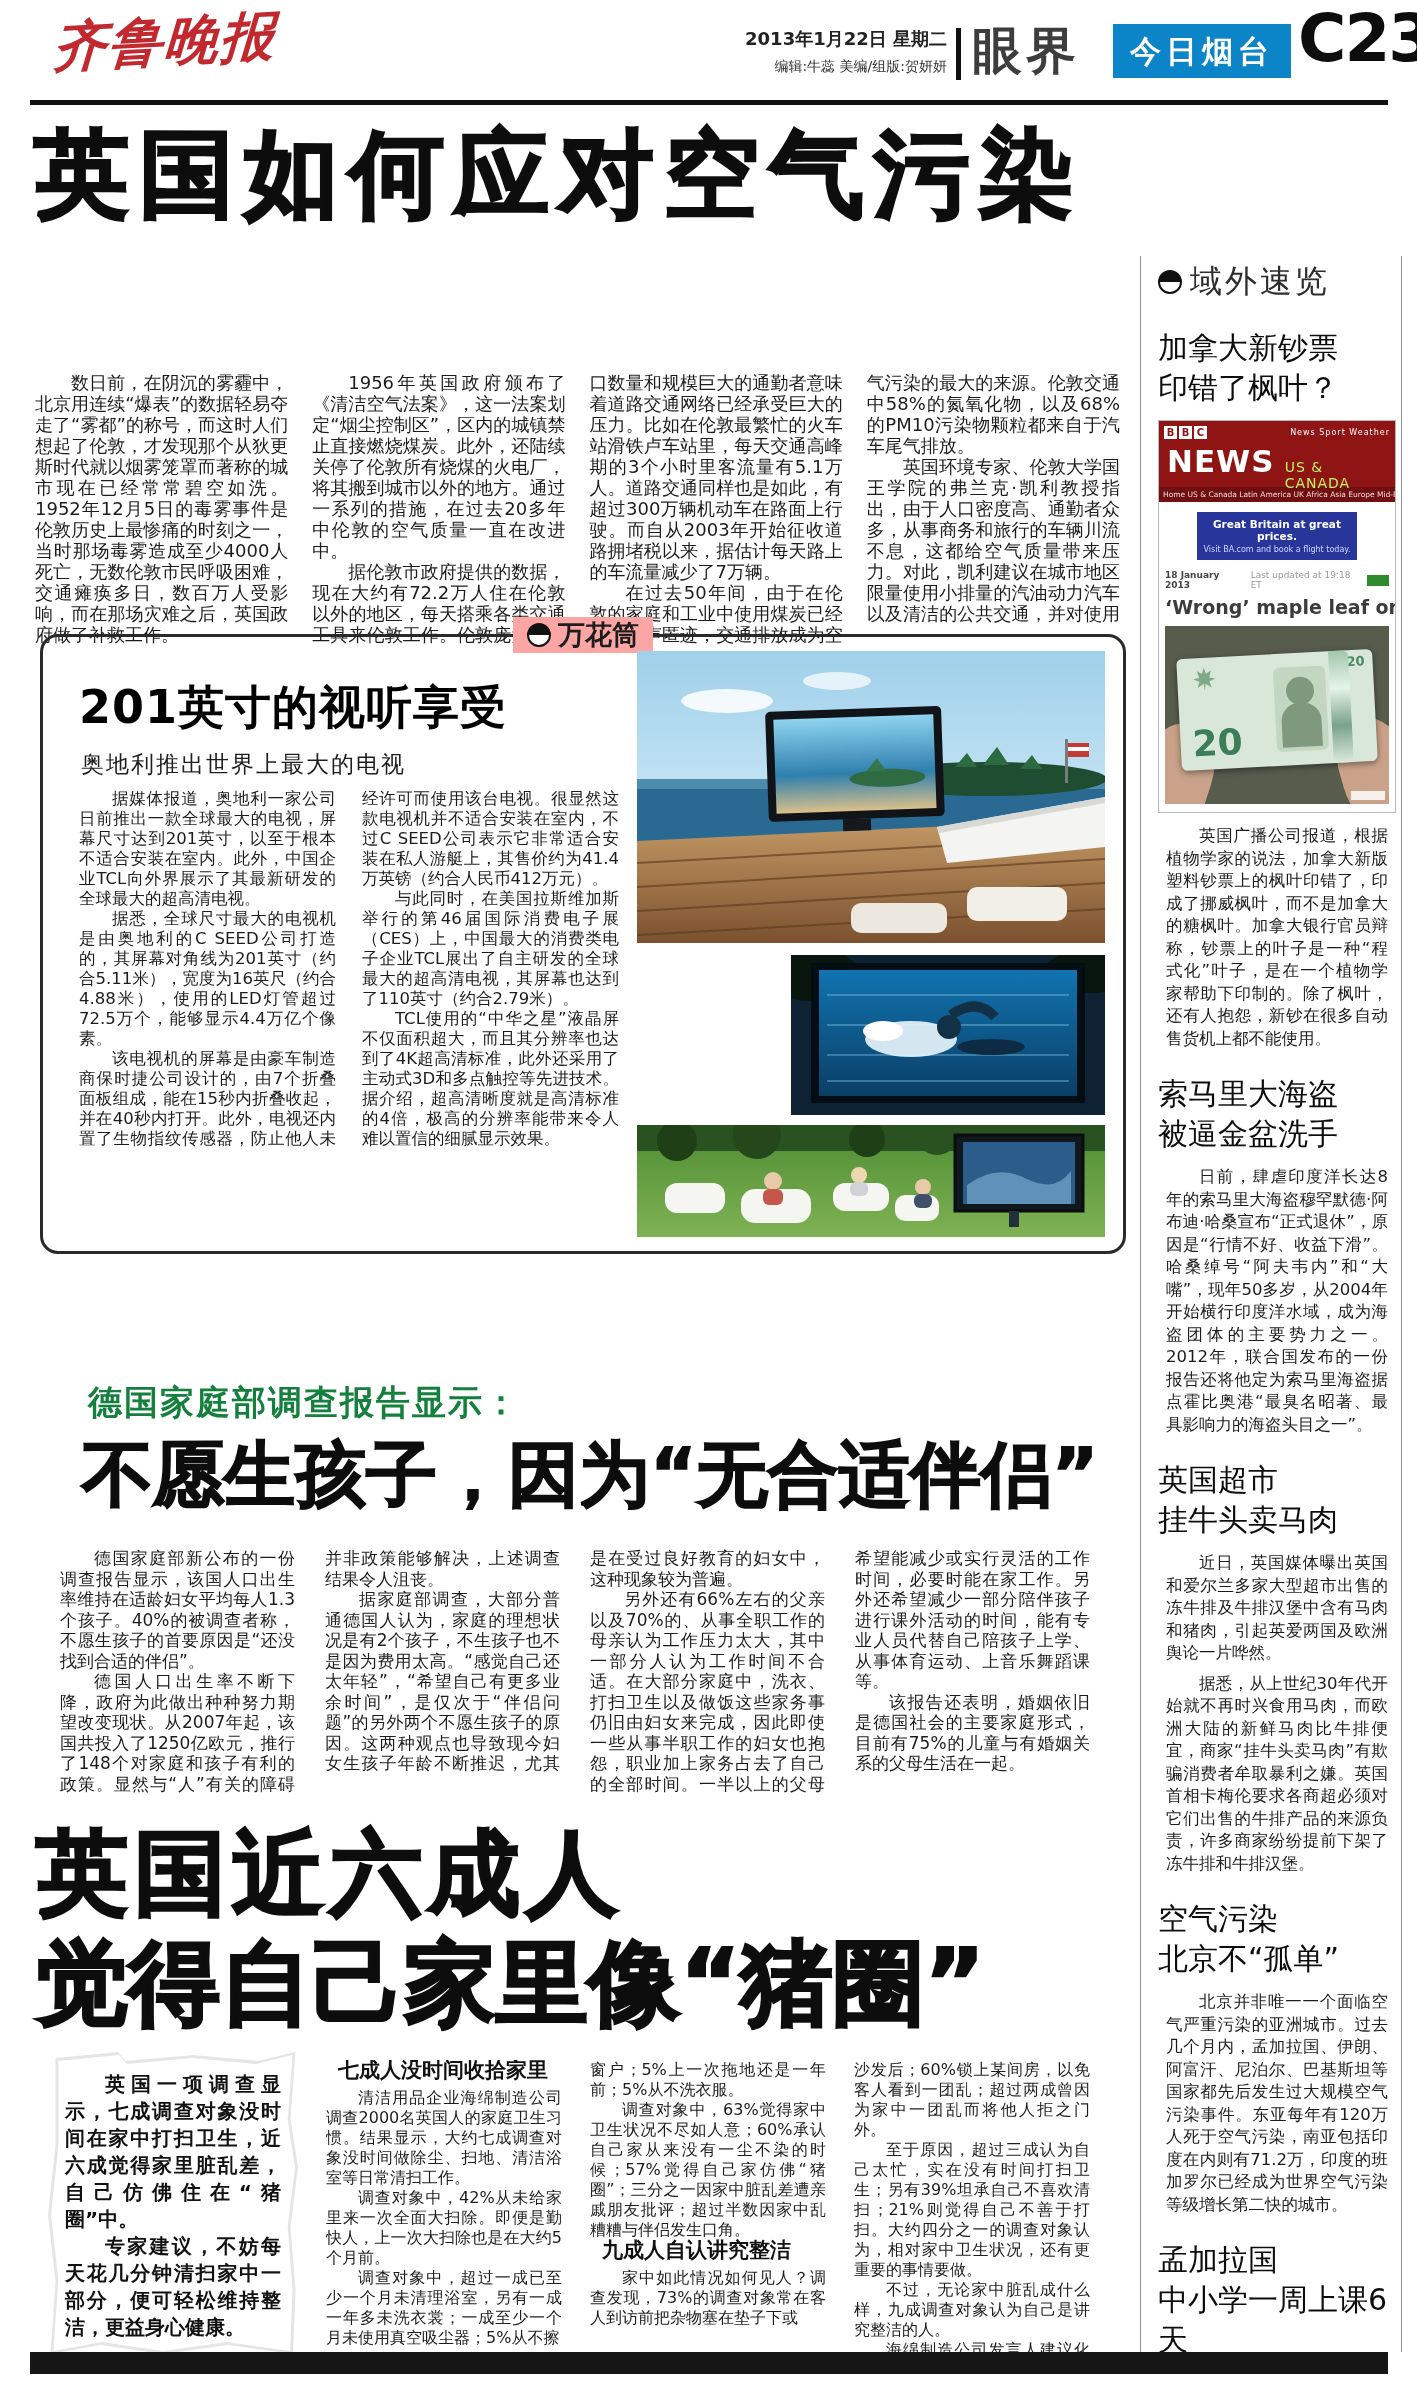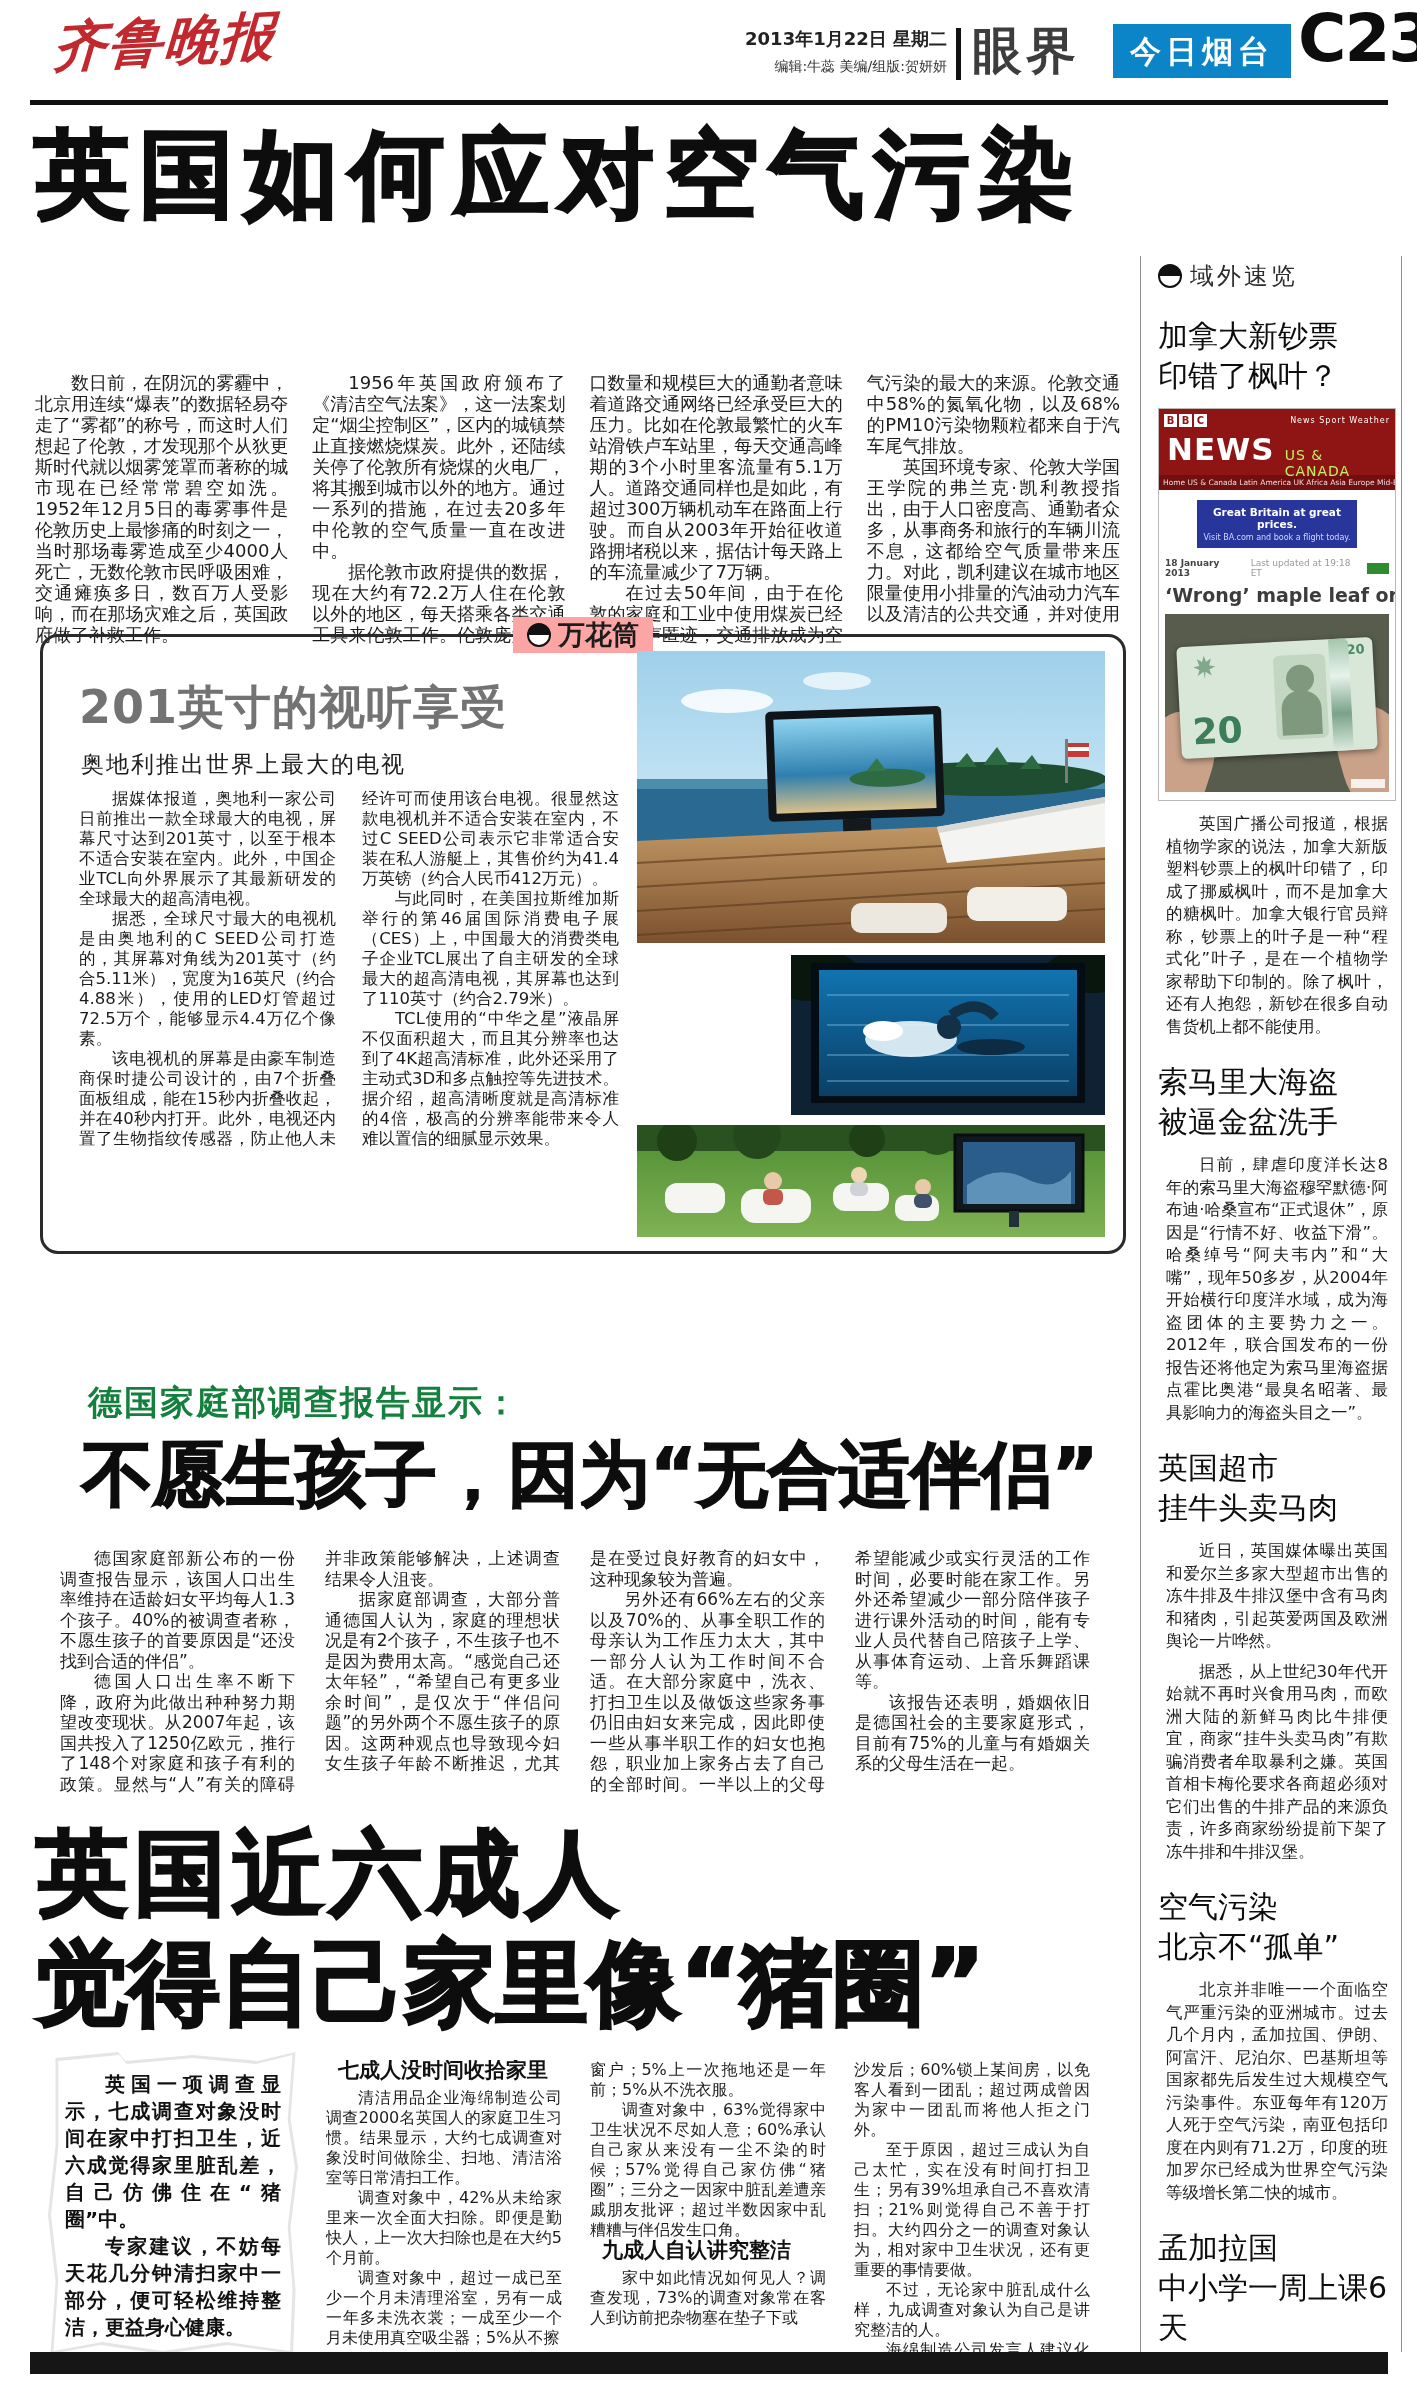--- a/index.html
+++ b/index.html
@@ -27,21 +27,21 @@
   .lead-headline{position:absolute;left:34px;top:112px;margin:0;width:1086px;font-size:95px;font-weight:900;
         letter-spacing:10px;color:#0d0d0d;-webkit-text-stroke:2.5px #0d0d0d;white-space:nowrap;}
   .lead-body{position:absolute;left:35px;top:372px;width:1085px;height:274px;overflow:hidden;
         column-count:4;column-gap:24px;font-size:18px;line-height:21px;}
   
   .kbox{position:absolute;left:40px;top:634px;width:1080px;height:614px;border:3px solid #2a2a2a;border-radius:18px;}
   .ktab{position:absolute;left:50%;top:-20px;transform:translateX(-50%);background:#fca5a5;padding:0 14px;
         font-size:27px;font-weight:bold;display:flex;align-items:center;gap:7px;}
   .ball{display:inline-block;width:20px;height:20px;border:2px solid #111;border-radius:50%;
         background:linear-gradient(180deg,#111 52%,#fff 52%);}
-  .kbox-title{position:absolute;left:36px;top:40px;margin:0;font-size:46px;font-weight:900;color:#737373;letter-spacing:1px;}
+  .kbox-title{position:absolute;left:36px;top:40px;margin:0;font-size:46px;font-weight:900;color:#000000;letter-spacing:1px;}
   .kbox-sub{position:absolute;left:38px;top:112px;font-size:23px;color:#1e1e1e;letter-spacing:2px;}
   .kbox-body{position:absolute;left:36px;top:152px;width:540px;height:440px;overflow:hidden;
         column-count:2;column-gap:26px;font-size:16.5px;line-height:20px;}
   .kimg{position:absolute;overflow:hidden;background:#ccc;}
   .kimg svg{display:block;}
   .img-yacht{left:594px;top:14px;width:468px;height:292px;}
   .img-swim{left:748px;top:318px;width:314px;height:160px;}
   .img-garden{left:594px;top:488px;width:468px;height:112px;}
   
   .g-kicker{position:absolute;left:88px;top:1380px;font-size:34px;font-weight:bold;color:#15803d;letter-spacing:2px;}
@@ -62,21 +62,21 @@
   .pcol{position:absolute;top:2060px;width:236px;height:298px;overflow:hidden;font-size:16px;line-height:20px;}
   .pcol .para{margin:0;}
   .pcol2{left:326px;}
   .pcol3{left:590px;}
   .pcol4{left:854px;}
   
   .sb-line{position:absolute;top:256px;width:1px;height:2096px;background:#8f8f8f;}
   .sb-line.left{left:1140px;}
   .sb-line.right{left:1401px;}
   .sidebar{position:absolute;left:1158px;top:260px;width:238px;height:2092px;overflow:hidden;}
-  .sb-head{display:flex;align-items:center;gap:8px;font-size:24px;color:#2d2d2d;letter-spacing:3px;text-align:center;}
+  .sb-head{display:flex;align-items:center;gap:8px;font-size:32px;color:#2d2d2d;letter-spacing:3px;text-align:center;}
   .sb-title{margin:24px 0 0 0;font-size:30px;line-height:40px;font-weight:400;color:#0d0d0d;}
   .sb-body{margin-top:12px;font-size:16.5px;line-height:22.5px;}
   .sb-body .para{margin:8px;}
   
   .bbc{margin-top:12px;width:236px;border:1px solid #b9b9b9;background:#fff;}
   .bbc-top{height:22px;background:#8f1414;display:flex;align-items:center;padding:0 5px;gap:2px;}
   .bbc-blk{width:13px;height:13px;background:#fff;color:#8f1414;font-size:10px;font-weight:bold;
         text-align:center;line-height:13px;display:inline-block;}
   .bbc-links{margin-left:auto;color:#fff;font-size:8px;letter-spacing:1px;}
   .bbc-brand{height:44px;background:#8f1414;display:flex;align-items:baseline;padding:0 8px;gap:10px;}

